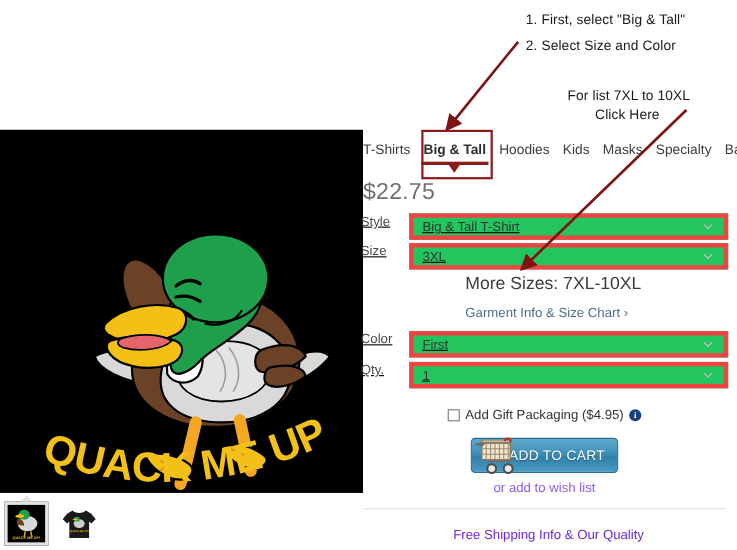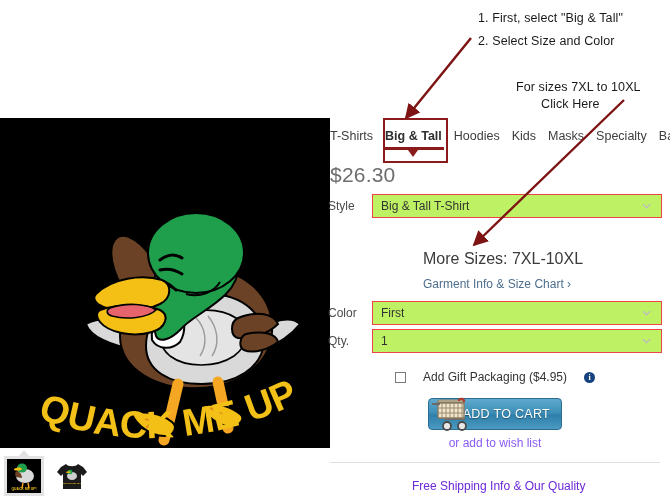--- a/index.html
+++ b/index.html
@@ -123,34 +123,34 @@
     font-size: 21px;
     color: #6e6e6e;
     letter-spacing: .2px;
   }
 
   
   .form-row {
     position: absolute;
     left: 0; width: 334px;
     height: 24px;
-    display: flex; align-items: center;
+    display: flex; align-items: flex-start; text-decoration: underline;
   }
   .form-label {
     width: 44px;
     font-size: 12px;
     color: #4a4a4a;
     flex: 0 0 44px;
   }
   .select-box {
     position: relative;
     flex: 1 1 auto;
     height: 24px;
-    border: 1px solid #ef4444;
-    background: #bef264;
+    border: 4px solid #ef4444;
+    background: #22c55e;
     box-sizing: border-box;
     display: flex; align-items: center;
     cursor: pointer;
   }
   .select-value {
     font-size: 12px;
     color: #333333;
     padding-left: 8px;
   }
   .chev {
@@ -176,21 +176,21 @@
     font-size: 12px; color: #4d6e8e;
     white-space: nowrap;
     cursor: pointer;
   }
 
   
   #gift-row {
     position: absolute; left: 0; top: 370px;
     width: 334px;
     display: flex; align-items: center; justify-content: center;
-    gap: 17px;
+    gap: 5px;
   }
   #gift-check {
     width: 11px; height: 11px;
     border: 1px solid #7a7a7a;
     background: #fff;
     box-sizing: border-box;
     cursor: pointer;
     flex: 0 0 11px;
   }
   #gift-label {
@@ -383,34 +383,45 @@
         <span>Masks</span>
       </div>
       <div class="tab">
         <span>Specialty</span>
       </div>
       <div class="tab">
         <span>Bags</span>
       </div>
     </div>
 
-    <div id="price">$26.30</div>
+    <div id="price">$22.75</div>
 
     <div class="form-row" id="row-style">
       <div class="form-label">Style</div>
       <div class="select-box">
         <span class="select-value">Big &amp; Tall T-Shirt</span>
         <span class="chev">
           <svg viewBox="0 0 10 6" xmlns="http://www.w3.org/2000/svg">
             <path d="M1 1 L5 5 L9 1" fill="none" stroke="#bdbdbd" stroke-width="1.4"></path>
           </svg>
         </span>
       </div>
     </div>
 
+    <div class="form-row" id="row-size">
+      <div class="form-label">Size</div>
+      <div class="select-box">
+        <span class="select-value">3XL</span>
+        <span class="chev">
+          <svg viewBox="0 0 10 6" xmlns="http://www.w3.org/2000/svg">
+            <path d="M1 1 L5 5 L9 1" fill="none" stroke="#bdbdbd" stroke-width="1.4"></path>
+          </svg>
+        </span>
+      </div>
+    </div>
 
     <div id="more-sizes">More Sizes: 7XL-10XL</div>
     <div id="size-chart-link">Garment Info &amp; Size Chart ›</div>
 
     <div class="form-row" id="row-color">
       <div class="form-label">Color</div>
       <div class="select-box">
         <span class="select-value">First</span>
         <span class="chev">
           <svg viewBox="0 0 10 6" xmlns="http://www.w3.org/2000/svg">
@@ -467,21 +478,21 @@
 
     <div id="wish-list">or add to wish list</div>
 
     <div id="divider"></div>
     <div id="free-shipping">Free Shipping Info &amp; Our Quality</div>
   </div>
 
   <div id="annotations">
     <div class="anno-text" id="anno-step1">1. First, select "Big &amp; Tall"</div>
     <div class="anno-text" id="anno-step2">2. Select Size and Color</div>
-    <div class="anno-text" id="anno-click-1">For sizes 7XL to 10XL</div>
+    <div class="anno-text" id="anno-click-1">For list 7XL to 10XL</div>
     <div class="anno-text" id="anno-click-2">Click Here</div>
 
     <svg class="arrow-svg" xmlns="http://www.w3.org/2000/svg">
       <defs>
         <marker id="ahead" markerWidth="7" markerHeight="7" refX="5.6" refY="3.2" orient="auto">
           <path d="M0,0 L6.4,3.2 L0,6.4 z" fill="#7d1313"></path>
         </marker>
       </defs>
       <line x1="471" y1="38" x2="406" y2="118" stroke="#7d1313" stroke-width="2.4" marker-end="url(#ahead)"></line>
       <line x1="624" y1="100" x2="474" y2="245" stroke="#7d1313" stroke-width="2.4" marker-end="url(#ahead)"></line>

